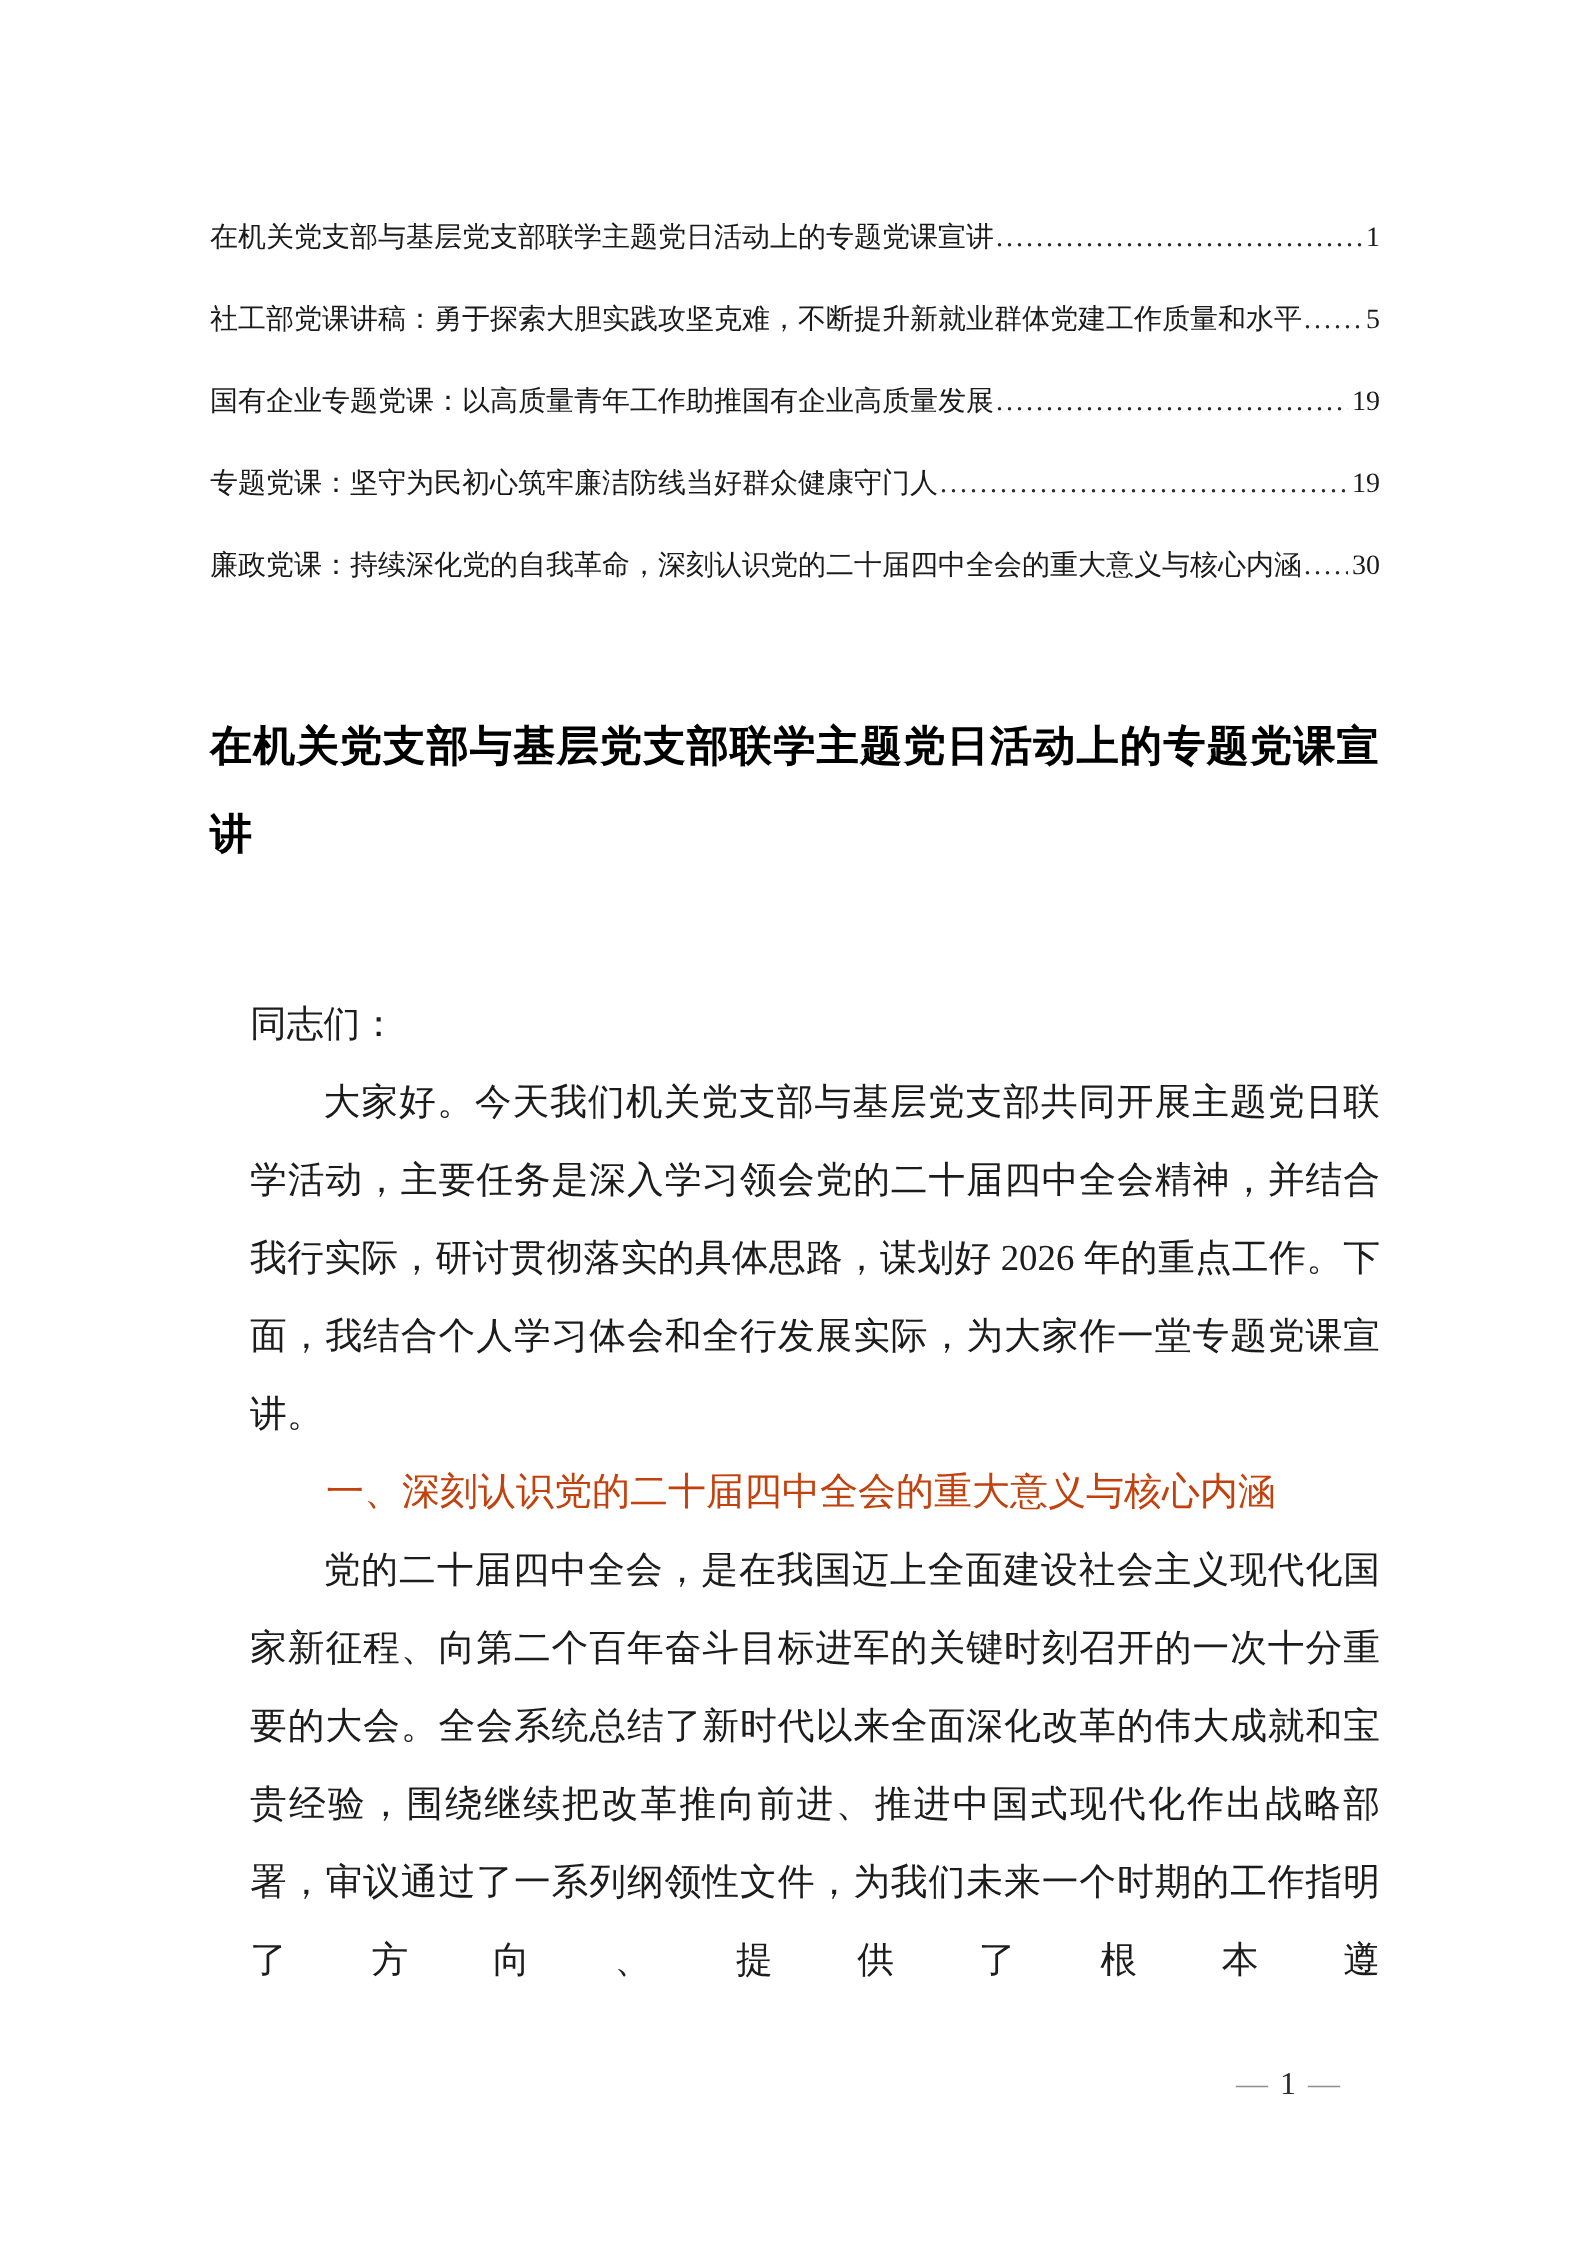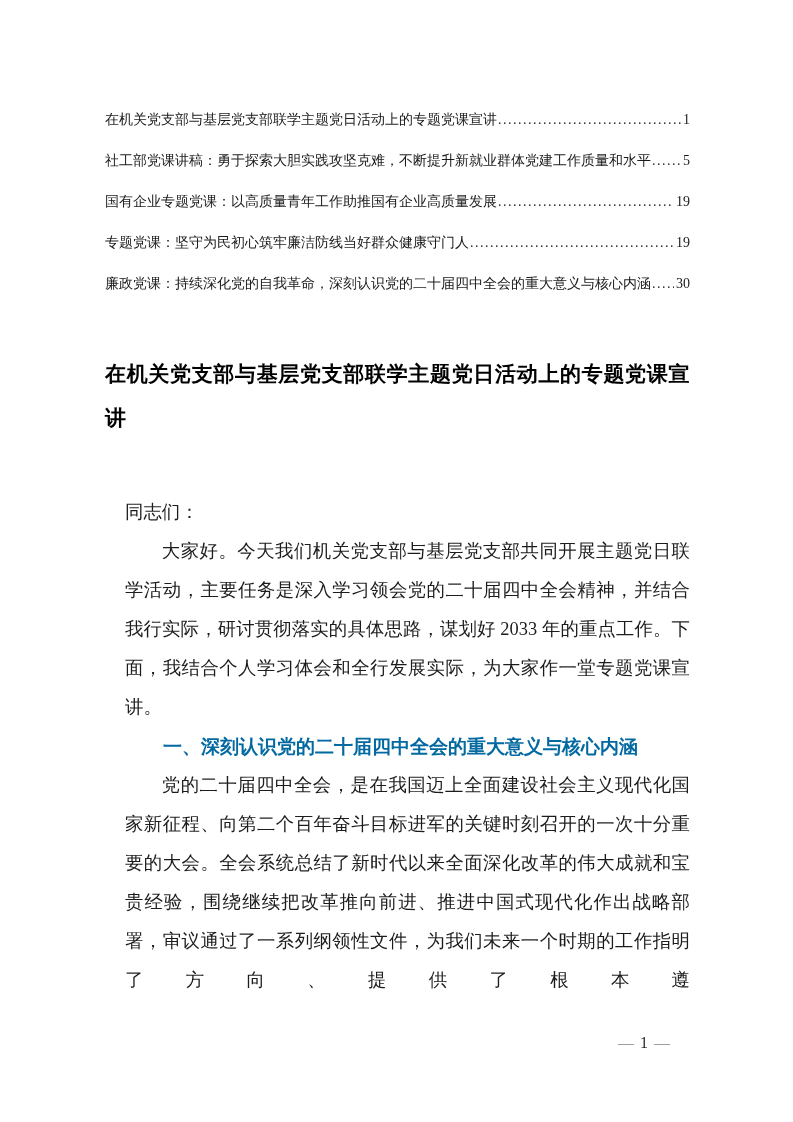--- a/index.html
+++ b/index.html
@@ -55,23 +55,23 @@
     line-height: 39px;
     text-align: justify;
     color: #1c1c1c;
     margin-left: 20px;
   }
   .salutation { text-indent: 0; }
   .para { text-indent: 2em; }
   .flush-last { text-align-last: justify; }
   .section-heading {
     font-family: "Liberation Sans", "DejaVu Sans", sans-serif;
-    font-weight: 700;
+    font-weight: 400;
     font-size: 19px;
-    color: #0369a1;
+    color: #c2410c;
     text-indent: 2em;
     line-height: 39px;
     text-align: left;
   }
   
   .page-footer {
     position: absolute;
     top: 1032px;
     right: 123px;
     display: flex;
@@ -113,21 +113,21 @@
       <span class="toc-title">廉政党课：持续深化党的自我革命，深刻认识党的二十届四中全会的重大意义与核心内涵</span>
       <span class="toc-leader">................................................................................................................................................................</span>
       <span class="toc-page">30</span>
     </div>
   </nav>
 
   <h1 class="doc-title">在机关党支部与基层党支部联学主题党日活动上的专题党课宣讲</h1>
 
   <div class="doc-body">
     <p class="salutation">同志们：</p>
-    <p class="para">大家好。今天我们机关党支部与基层党支部共同开展主题党日联学活动，主要任务是深入学习领会党的二十届四中全会精神，并结合我行实际，研讨贯彻落实的具体思路，谋划好 2033 年的重点工作。下面，我结合个人学习体会和全行发展实际，为大家作一堂专题党课宣讲。</p>
+    <p class="para">大家好。今天我们机关党支部与基层党支部共同开展主题党日联学活动，主要任务是深入学习领会党的二十届四中全会精神，并结合我行实际，研讨贯彻落实的具体思路，谋划好 2026 年的重点工作。下面，我结合个人学习体会和全行发展实际，为大家作一堂专题党课宣讲。</p>
     <p class="section-heading">一、深刻认识党的二十届四中全会的重大意义与核心内涵</p>
     <p class="para flush-last">党的二十届四中全会，是在我国迈上全面建设社会主义现代化国家新征程、向第二个百年奋斗目标进军的关键时刻召开的一次十分重要的大会。全会系统总结了新时代以来全面深化改革的伟大成就和宝贵经验，围绕继续把改革推向前进、推进中国式现代化作出战略部署，审议通过了一系列纲领性文件，为我们未来一个时期的工作指明了方向、提供了根本遵</p>
   </div>
 
   <div class="page-footer">
     <span class="footer-dash">—</span>
     <span class="footer-num">1</span>
     <span class="footer-dash">—</span>
   </div>
 

